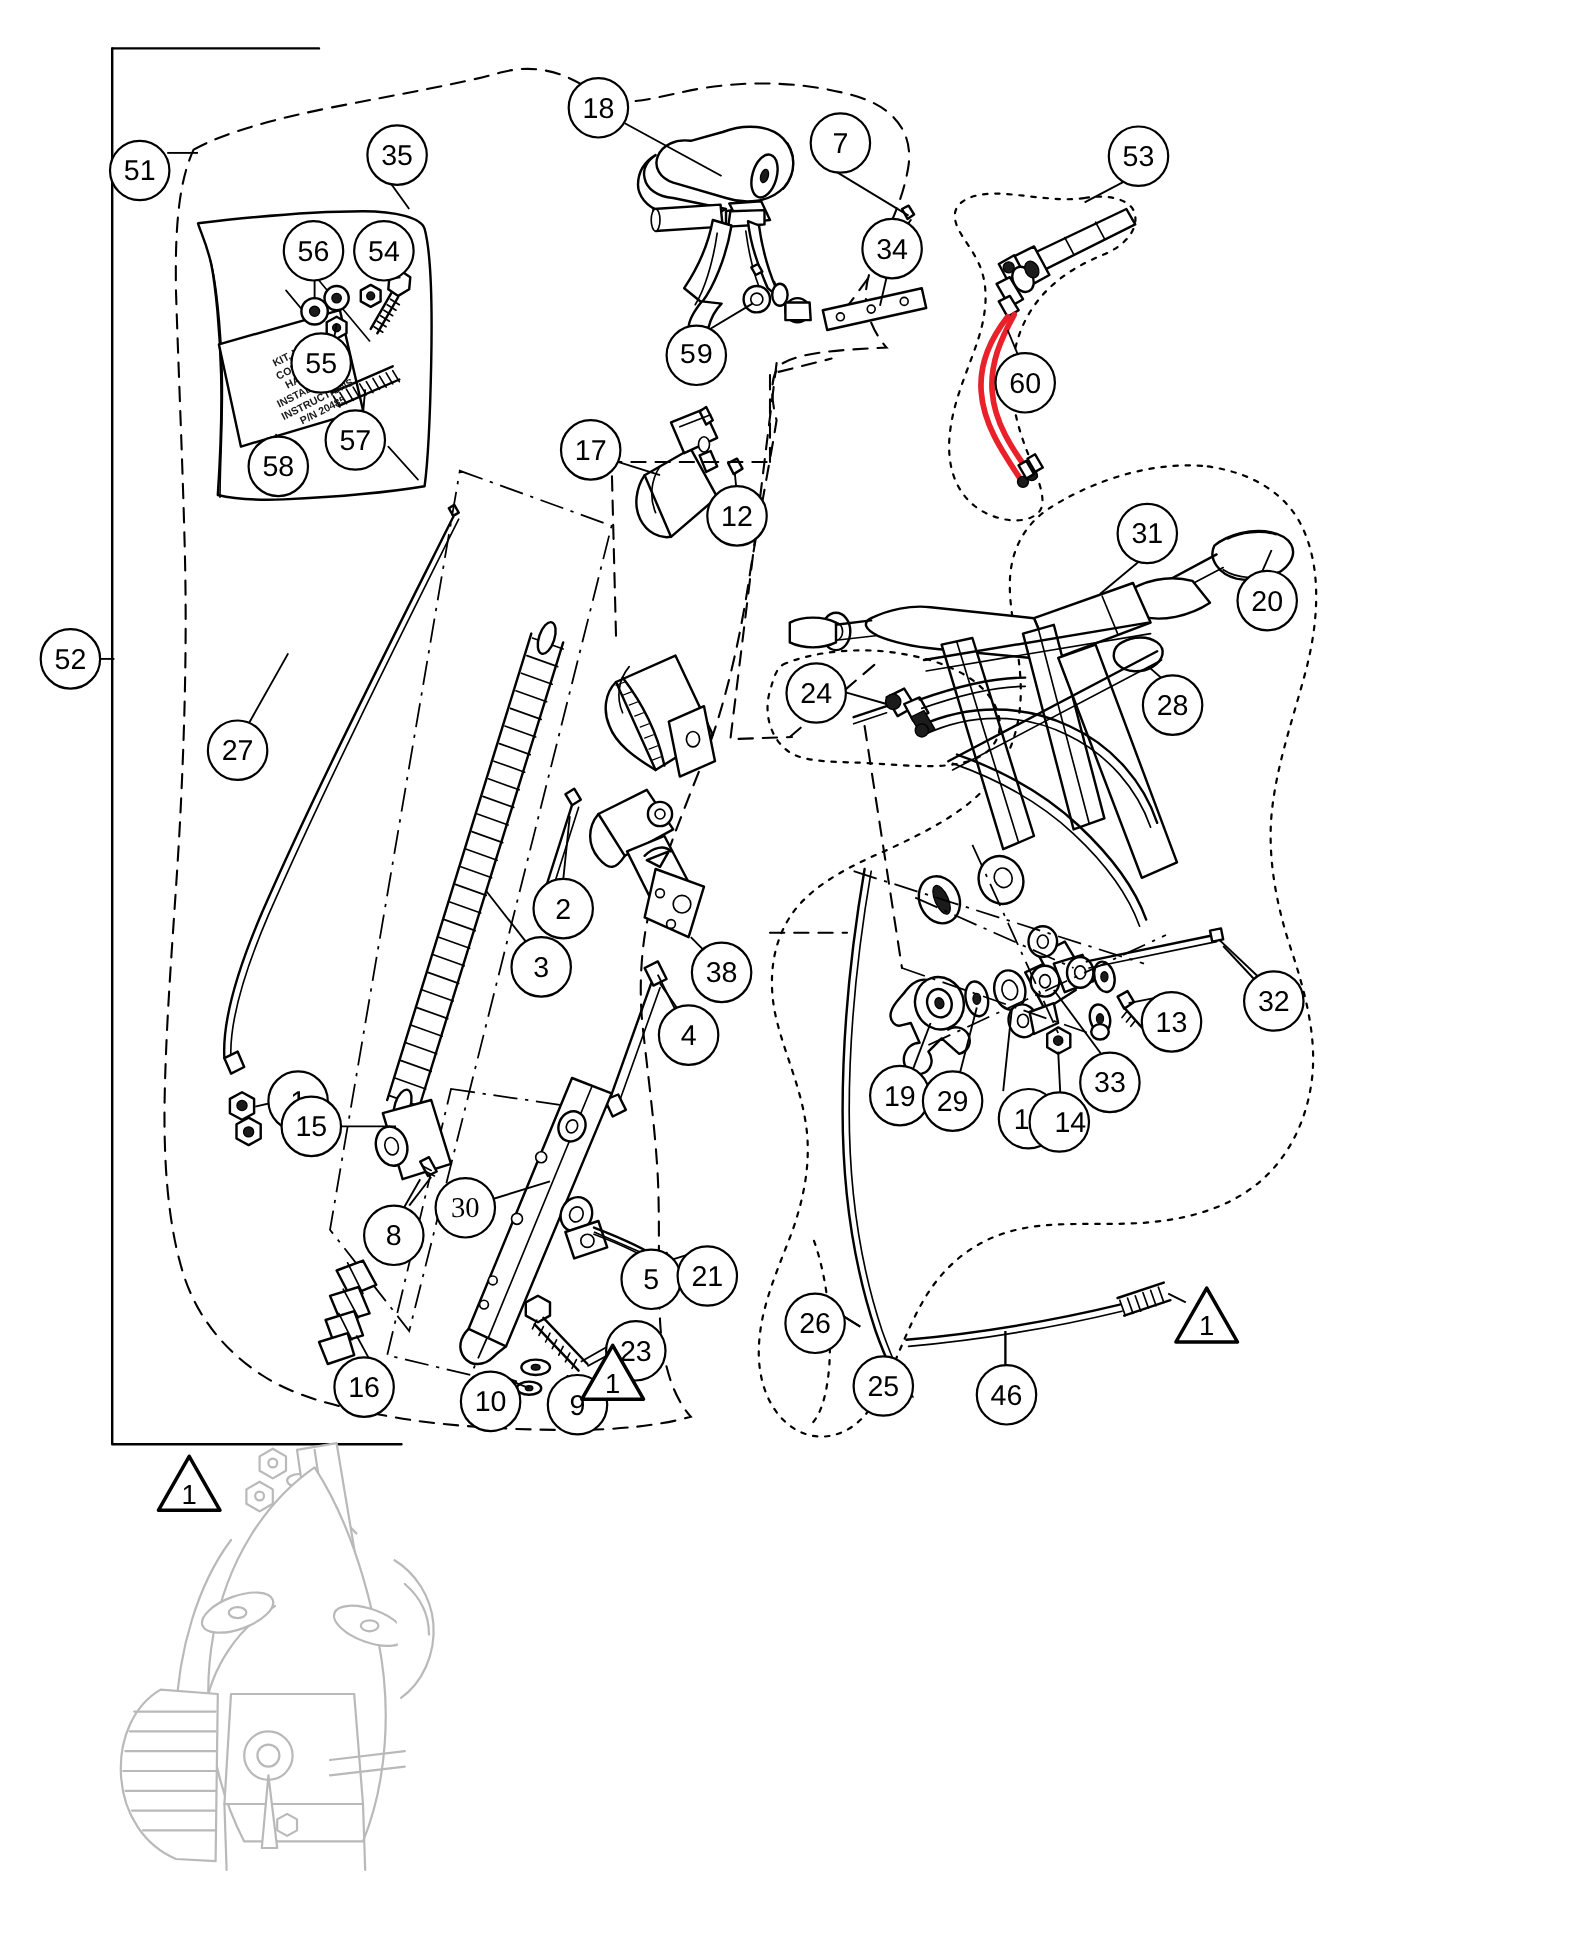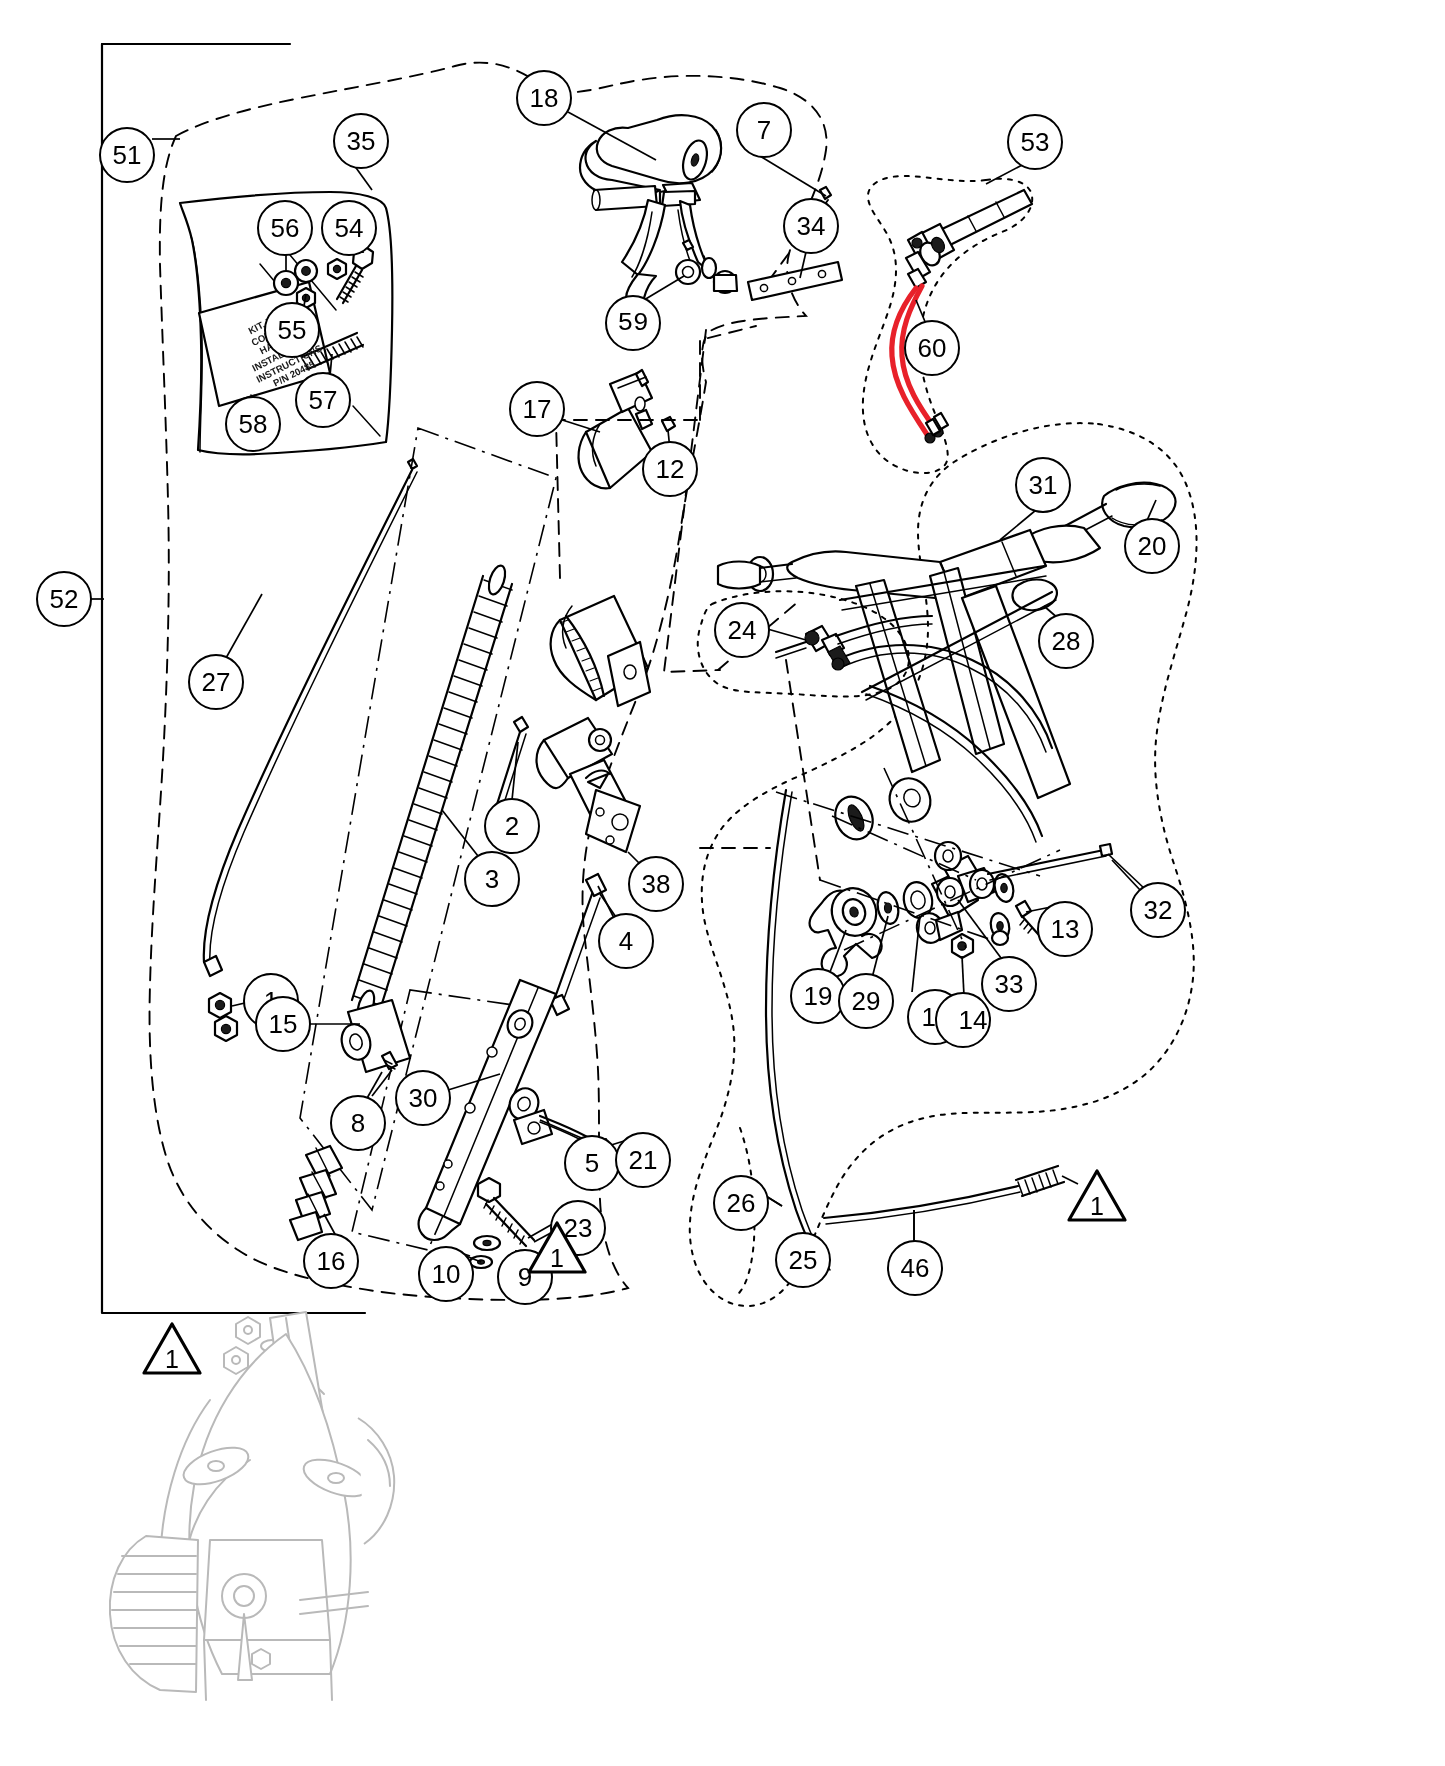--- a/index.html
+++ b/index.html
@@ -703,21 +703,21 @@
       <div class="balloon b-lg" style="left: 1065px; top: 929px;">13</div>
       <div class="balloon b-lg" style="left: 626px; top: 941px;">4</div>
       <div class="balloon b-lg" style="left: 271px; top: 1001px;">1</div>
       <div class="balloon b-lg" style="left: 1009px; top: 984px;">33</div>
       <div class="balloon b-lg" style="left: 818px; top: 996px;">19</div>
       <div class="balloon b-lg" style="left: 866px; top: 1001px;">29</div>
       <div class="balloon b-lg" style="left: 283px; top: 1024px;">15</div>
       <div class="balloon b-lg" style="left: 935px; top: 1017px;">11</div>
       <div class="balloon b-lg" style="left: 963px; top: 1020px; padding-left: 20px;">14</div>
       <div class="balloon b-lg" style="left: 358px; top: 1123px;">8</div>
-      <div class="balloon b-lg" style="left: 423px; top: 1098px;">30</div>
+      <div class="balloon b-lg" style="left: 423px; top: 1098px; font-family: Liberation Serif, serif;">30</div>
       <div class="balloon b-lg" style="left: 592px; top: 1163px;">5</div>
       <div class="balloon b-lg" style="left: 643px; top: 1160px;">21</div>
       <div class="balloon b-lg" style="left: 741px; top: 1203px;">26</div>
       <div class="balloon b-lg" style="left: 578px; top: 1228px;">23</div>
       <div class="balloon b-lg" style="left: 331px; top: 1261px;">16</div>
       <div class="balloon b-lg" style="left: 446px; top: 1274px;">10</div>
       <div class="balloon b-lg" style="left: 525px; top: 1277px;">9</div>
       <div class="balloon b-lg" style="left: 803px; top: 1260px;">25</div>
       <div class="balloon b-lg" style="left: 915px; top: 1268px;">46</div>
     </div>

